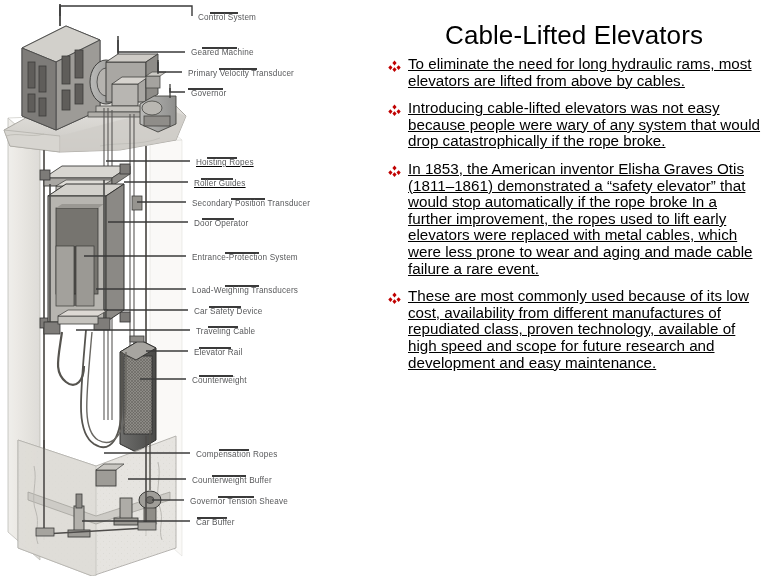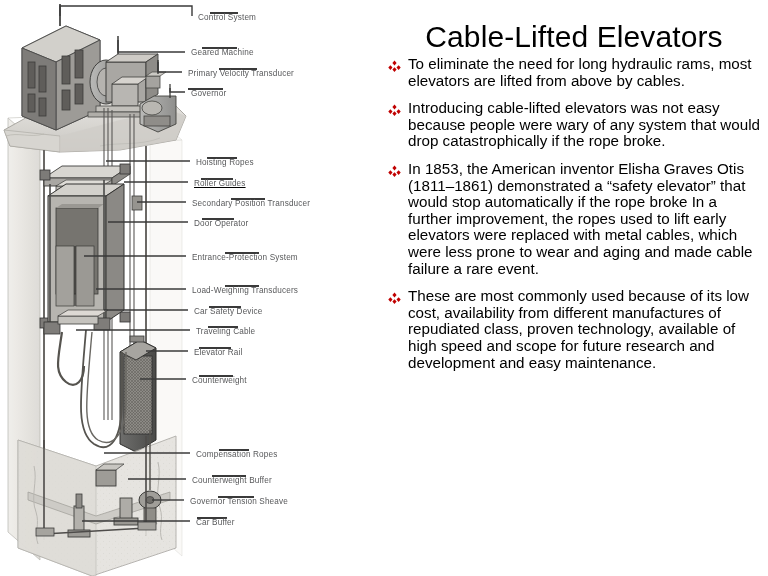--- a/index.html
+++ b/index.html
@@ -23,35 +23,36 @@
     font-size:8.2px;color:#58595b;letter-spacing:.15px;
     margin-left:6px;line-height:1;
   }
 
   
   #content-panel{position:absolute;left:380px;top:0;width:388px;height:576px;}
   #slide-title{
     position:absolute;left:0;top:20px;width:388px;
     text-align:center;
     font-family:"Liberation Sans", sans-serif;
-    font-size:30px;color:#000;font-weight:400;letter-spacing:.1px;
+    font-size:26px;color:#000;font-weight:400;letter-spacing:.1px;
   }
   #bullet-list{position:absolute;left:0;top:56px;width:388px;}
   .bullet-item{display:flex;align-items:flex-start;margin-bottom:11px;}
   .bullet-glyph{
     flex:0 0 auto;width:20px;margin-left:8px;margin-top:4px;
     line-height:1;
   }
   .bullet-glyph svg{display:block;}
   .bullet-text{
     flex:1 1 auto;
     font-family:"Liberation Sans", sans-serif;
     font-size:15.2px;line-height:16.6px;color:#000;
     padding-right:6px;
     text-align:left;
+    text-decoration:underline;
   }
 </style>
 </head>
 <body>
 
 <div id="slide">
 
   <div id="diagram-panel">
 
     <svg id="diagram-svg" width="380" height="576" viewBox="0 0 380 576">
@@ -275,21 +276,21 @@
       </div>
       <div class="callout" style="left:182px; top:68px;">
         <span class="lead" style="width:38px;"></span>
         <span class="ltext">Primary Velocity Transducer</span>
       </div>
       <div class="callout" style="left:185px; top:88px;">
         <span class="lead" style="width:35px;"></span>
         <span class="ltext">Governor</span>
       </div>
 
-      <div class="callout" style="left:190px; top:157px;">
+      <div class="callout" style="left:190px; top:157px;text-decoration:underline;">
         <span class="lead" style="width:30px;"></span>
         <span class="ltext">Hoisting Ropes</span>
       </div>
       <div class="callout" style="left:188px; top:178px;text-decoration:underline;">
         <span class="lead" style="width:32px;"></span>
         <span class="ltext">Roller Guides</span>
       </div>
       <div class="callout" style="left:186px; top:198px;">
         <span class="lead" style="width:34px;"></span>
         <span class="ltext">Secondary Position Transducer</span>

